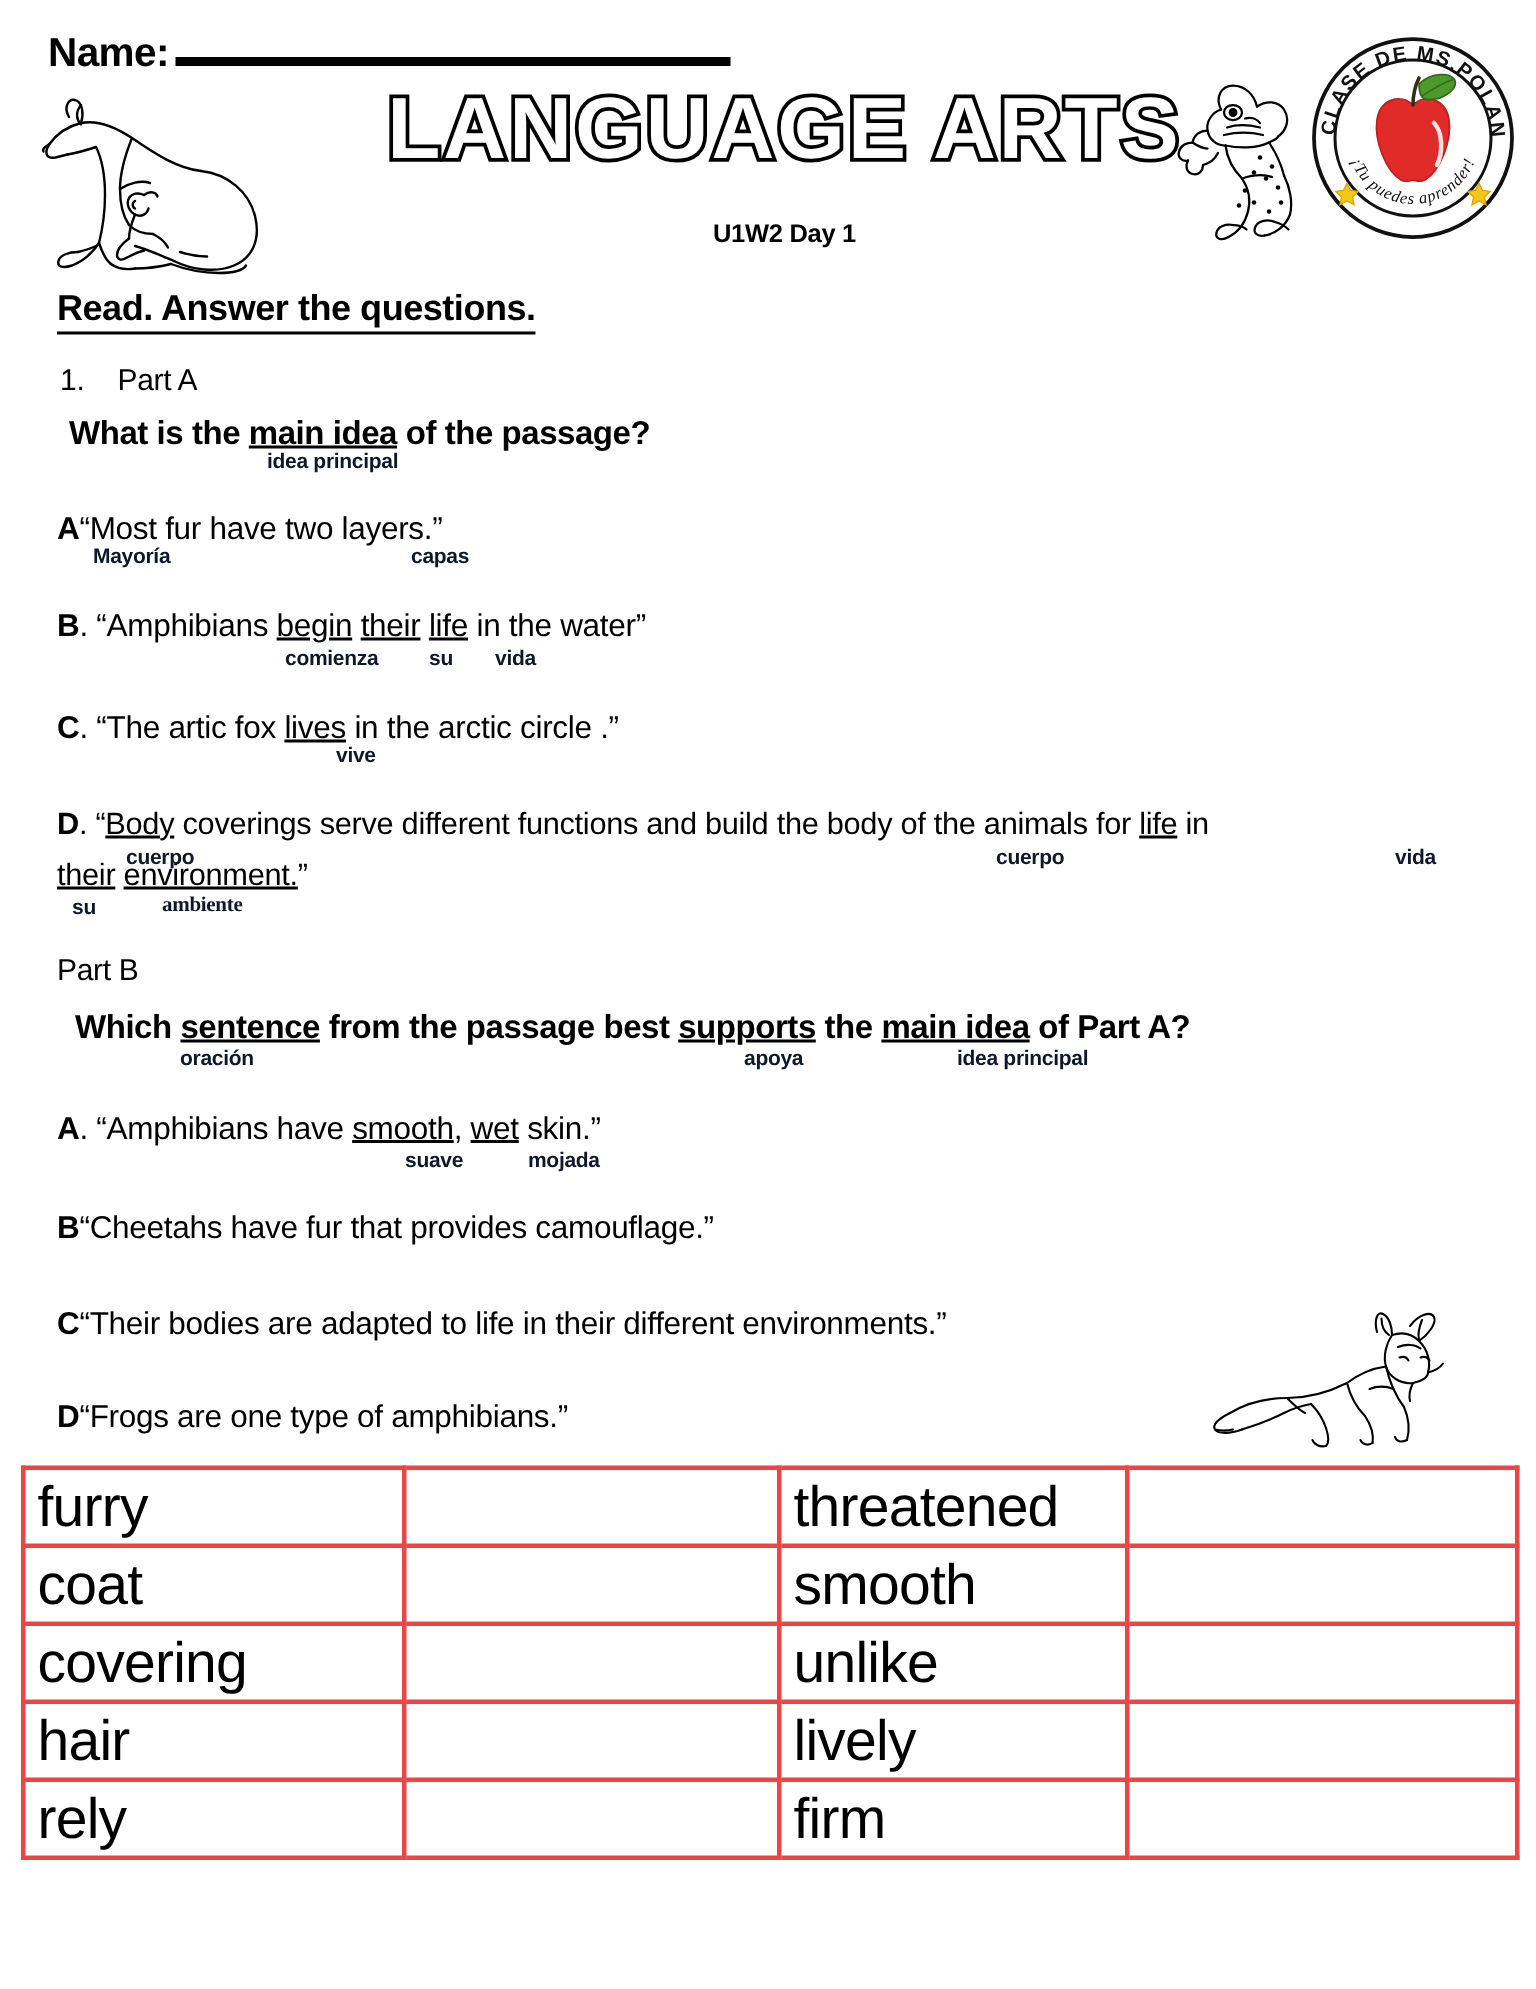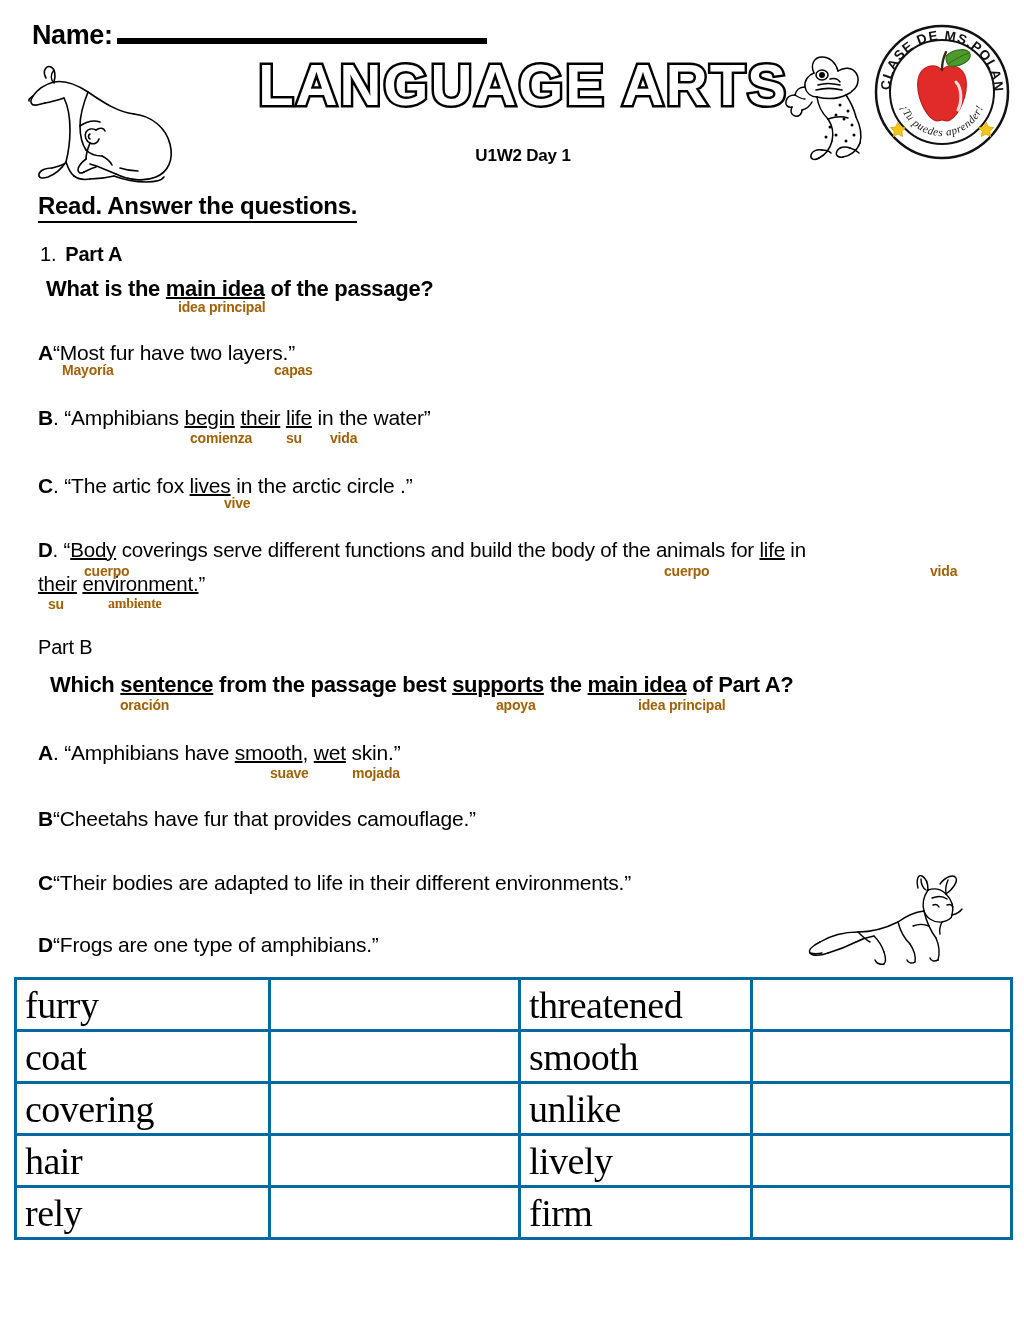--- a/index.html
+++ b/index.html
@@ -104,21 +104,21 @@
   }
 
   .q-num-row {
     position: absolute;
     left: 40px;
     top: 243px;
     font-size: 20px;
     letter-spacing: -0.2px;
   }
   .q-num-row .num { font-weight: normal; }
-  .q-num-row .part { font-weight: bold; margin-left: 9px; }
+  .q-num-row .part { font-weight: normal; margin-left: 22px; }
 
   .q-stem {
     position: absolute;
     left: 46px;
     top: 276px;
     font-size: 22px;
     font-weight: bold;
     letter-spacing: -0.3px;
     white-space: nowrap;
   }
@@ -148,49 +148,48 @@
     white-space: nowrap;
     font-weight: normal;
   }
   .opt .ltr { font-weight: bold; }
 
   .opt-d-big { font-size: 20.5px; }
 
   
   .gloss {
     position: absolute;
-    color: #a16207;
+    color: #0f172a;
     font-size: 14px;
     font-weight: bold;
     letter-spacing: -0.2px;
     white-space: nowrap;
   }
 
   u.ul { text-decoration: underline; text-underline-offset: 1px; }
 
   
   .vocab-table {
     position: absolute;
     left: 14px;
     top: 977px;
     width: 996px;
     border-collapse: collapse;
     table-layout: fixed;
   }
   .vocab-table td {
-    border: 3px solid #0369a1;
+    border: 3px solid #ef4444;
     height: 49px;
     padding: 0 0 0 8px;
     font-size: 38px;
     font-weight: normal;
     letter-spacing: -0.5px;
     line-height: 1;
     vertical-align: middle;
     overflow: hidden;
-    font-family: Liberation Serif, serif;
   }
   .vocab-table col.c1 { width: 254px; }
   .vocab-table col.c2 { width: 250px; }
   .vocab-table col.c3 { width: 232px; }
   .vocab-table col.c4 { width: 260px; }
   .vocab-table td.blank { padding: 0; }
 </style>
 </head>
 <body>
 

